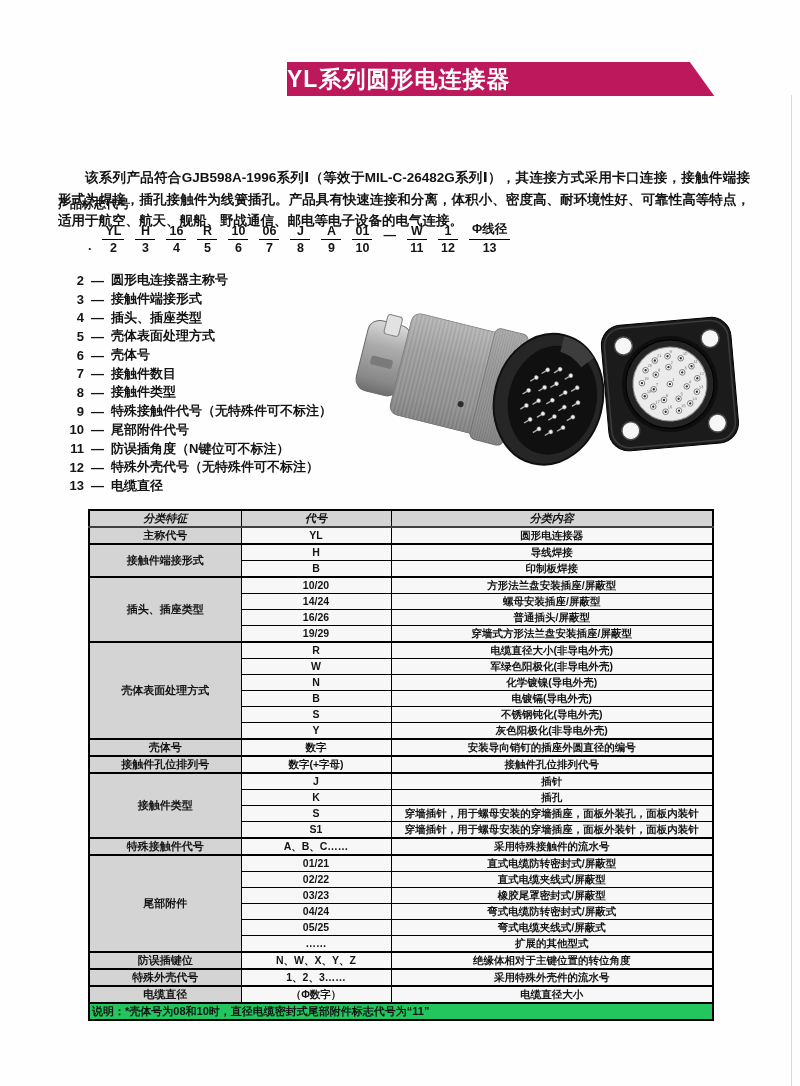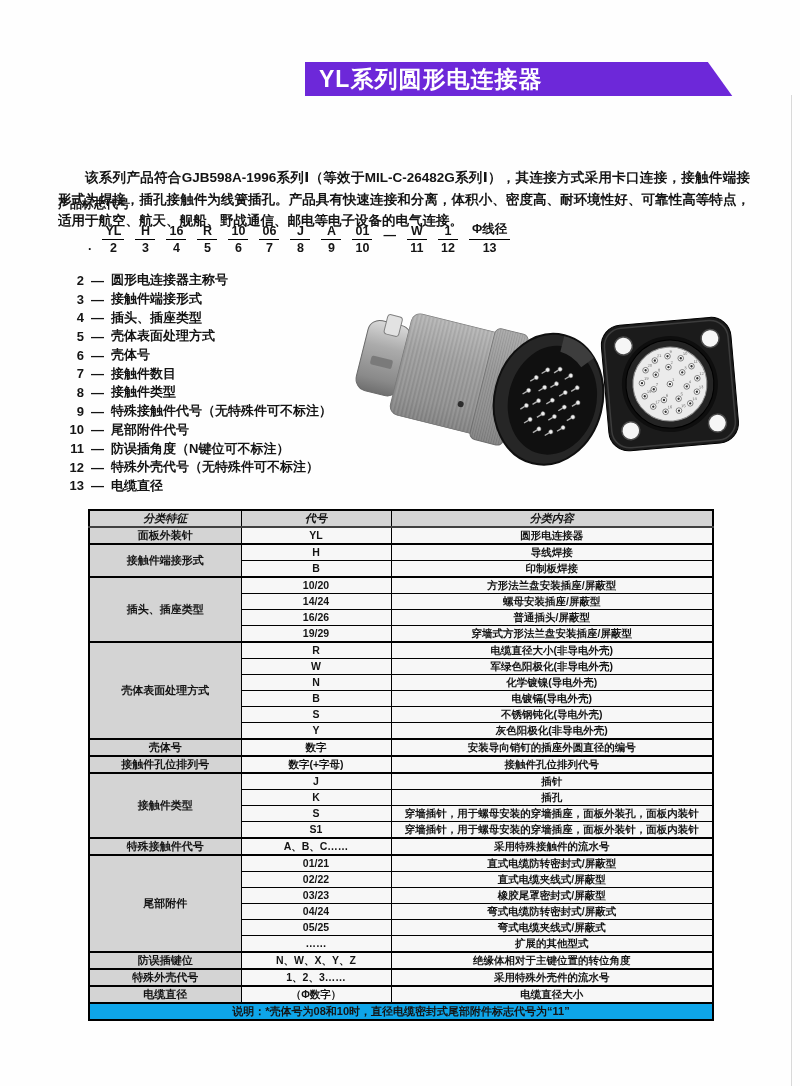--- a/index.html
+++ b/index.html
@@ -1,23 +1,23 @@
 <!DOCTYPE html>
 <html><head>
 <meta charset="utf-8">
 <style>
   html,body{margin:0;padding:0;background:#ffffff;}
   .page{position:relative;width:800px;height:1086px;background:#fefefe;overflow:hidden;
         font-family:"Liberation Sans","DejaVu Sans",sans-serif;color:#141414;}
 
   
-  .banner{position:absolute;left:305px;top:62px;width:436px;height:34px;background:#6d28d9;
+  .banner{position:absolute;left:287px;top:62px;width:436px;height:34px;background:#be185d;
           clip-path:polygon(0 0,92.4% 0,98% 100%,0 100%);
           color:#ffffff;font-weight:bold;font-size:23px;line-height:34px;
-          padding-left:14px;box-sizing:border-box;letter-spacing:1px;}
+          box-sizing:border-box;letter-spacing:1px;}
 
   
   .intro{position:absolute;left:58px;top:121px;width:692px;font-size:13.5px;line-height:21.5px;
          text-indent:2em;text-align:justify;font-weight:600;margin-top:46px;}
 
   .section-title{position:absolute;left:58px;top:196px;font-size:12px;font-weight:bold;}
 
   
   .code-diagram{position:absolute;left:88px;top:221px;display:flex;align-items:flex-end;
                 gap:11px;font-size:12.5px;font-weight:600;}
@@ -39,21 +39,21 @@
 
   
   .spec-table{position:absolute;left:88px;top:509px;width:624px;border-collapse:collapse;
               table-layout:fixed;border:2px solid #000;}
   .spec-table th,.spec-table td{border:1px solid #000;font-size:10.5px;line-height:13px;
               padding:1px 2px;text-align:center;font-weight:600;overflow:hidden;white-space:nowrap;}
   .spec-table th,.spec-table td.feature{background:#d4d4d4;font-size:11px;}
   .spec-table td.code,.spec-table td.content{background:#f7f7f7;}
   .spec-table thead th{border-bottom:2px solid #404040;font-style:italic;}
   .spec-table tr.group-start td{border-top:2px solid #000;}
-  .spec-table td.note{background:#0ea5e9;text-align:center;font-size:11px;}
+  .spec-table td.note{background:#22c55e;text-align:left;font-size:11px;}
 
   .scan-edge{position:absolute;right:8px;top:95px;height:991px;width:1px;background:#d9d9d9;}
 </style>
 </head>
 <body>
 
 <div class="page">
 
   <div class="banner">
     <span>YL系列圆形电连接器</span>
@@ -330,21 +330,21 @@
       </colgroup>
     <thead>
       <tr>
         <th>分类特征</th>
         <th>代号</th>
         <th>分类内容</th>
       </tr>
     </thead>
     <tbody>
         <tr class="group-start">
-          <td class="feature" rowspan="1">面板外装针</td>
+          <td class="feature" rowspan="1">主称代号</td>
           <td class="code">YL</td>
           <td class="content">圆形电连接器</td>
         </tr>
         <tr class="group-start">
           <td class="feature" rowspan="2">接触件端接形式</td>
           <td class="code">H</td>
           <td class="content">导线焊接</td>
         </tr>
         <tr>
           <td class="code">B</td>

